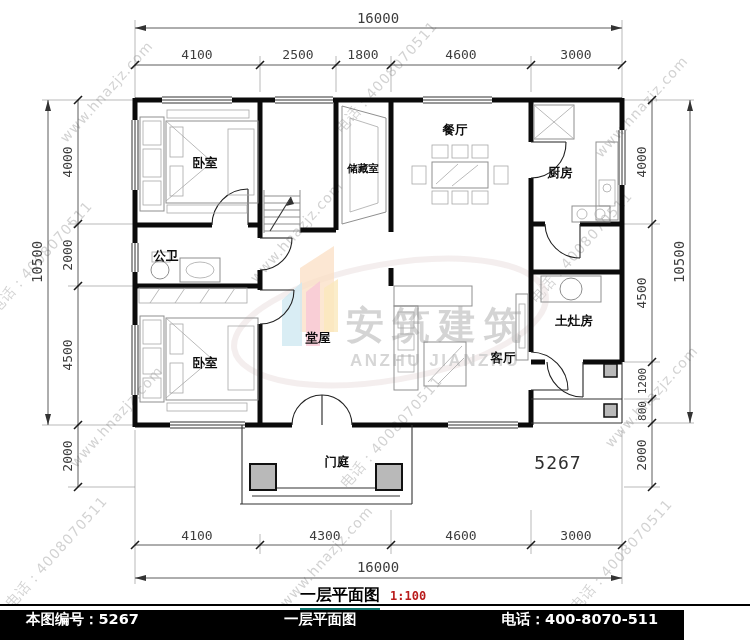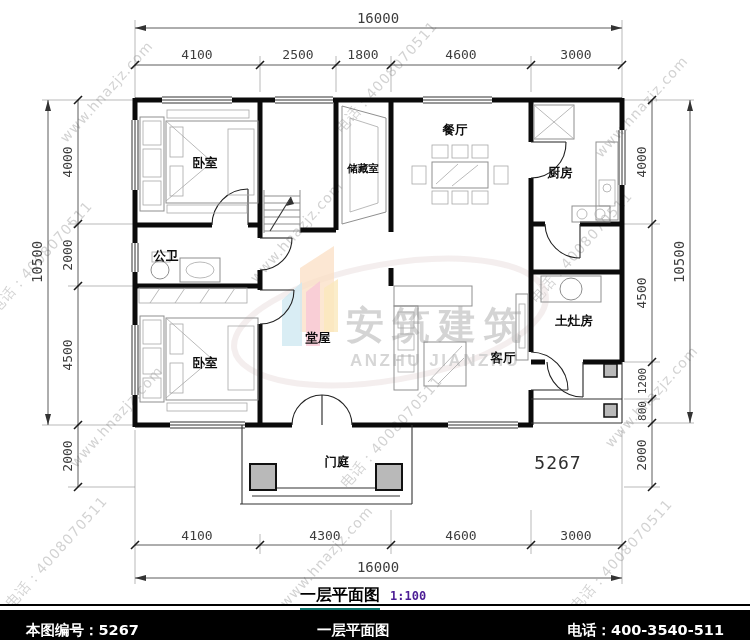--- a/index.html
+++ b/index.html
@@ -29,26 +29,26 @@
   text.logo-en{font:600 17px "Liberation Sans",sans-serif;fill:#cdcdcd;opacity:.8;letter-spacing:2.5px;}
   
   .caption{
     position:absolute;left:300px;top:585px;width:200px;
     display:flex;align-items:baseline;gap:10px;
   }
   .caption .t{
     font:700 16px "DejaVu Sans","Liberation Sans",sans-serif;color:#000;
     border-bottom:4px solid #0f766e;padding-bottom:2px;
   }
-  .caption .s{font:600 12px "DejaVu Sans Mono",monospace;color:#4c1d95;}
+  .caption .s{font:600 12px "DejaVu Sans Mono",monospace;color:#b91c1c;}
   
   .divider{position:absolute;left:0;top:604px;width:750px;height:2px;background:#000;}
   .footer{
-    position:absolute;left:0;top:610px;width:750px;height:30px;background:#000;
-    display:flex;align-items:flex-end;justify-content:space-between;
+    position:absolute;left:0;top:610px;width:684px;height:30px;background:#000;
+    display:flex;align-items:flex-start;justify-content:space-between;
     box-sizing:border-box;padding:0 26px;
   }
   .footer span{color:#fff;font:700 14.5px "DejaVu Sans","Liberation Sans",sans-serif;white-space:nowrap;}
 </style>
 </head>
 <body>
 
 <svg id="plan-svg" width="750" height="604" viewBox="0 0 750 604">
 
   <g>
@@ -418,14 +418,14 @@
 
 <div class="caption">
   <span class="t">一层平面图</span>
   <span class="s">1:100</span>
 </div>
 
 <div class="divider"></div>
 <div class="footer">
   <span>本图编号：5267</span>
   <span>一层平面图</span>
-  <span>电话：400-3540-511</span>
+  <span>电话：400-8070-511</span>
 </div>
 
 </body></html>

